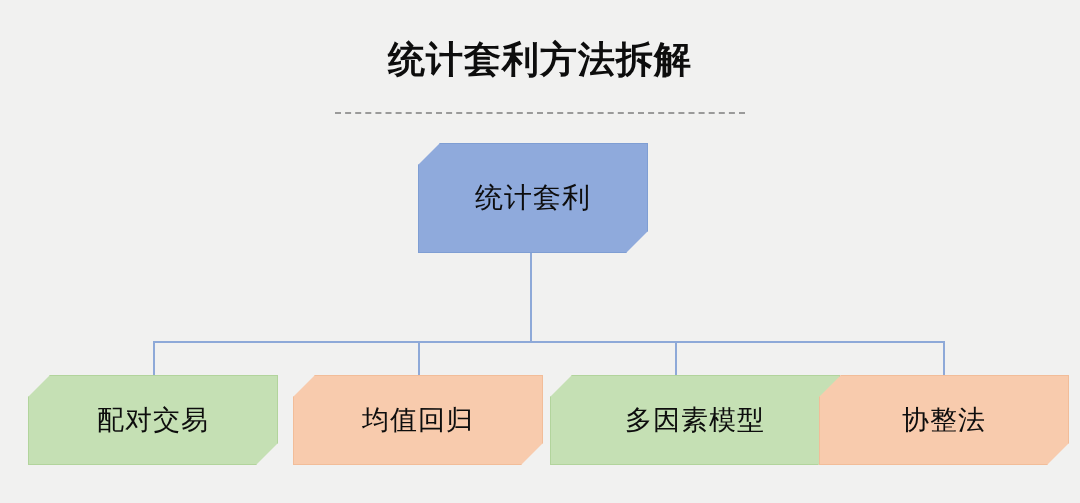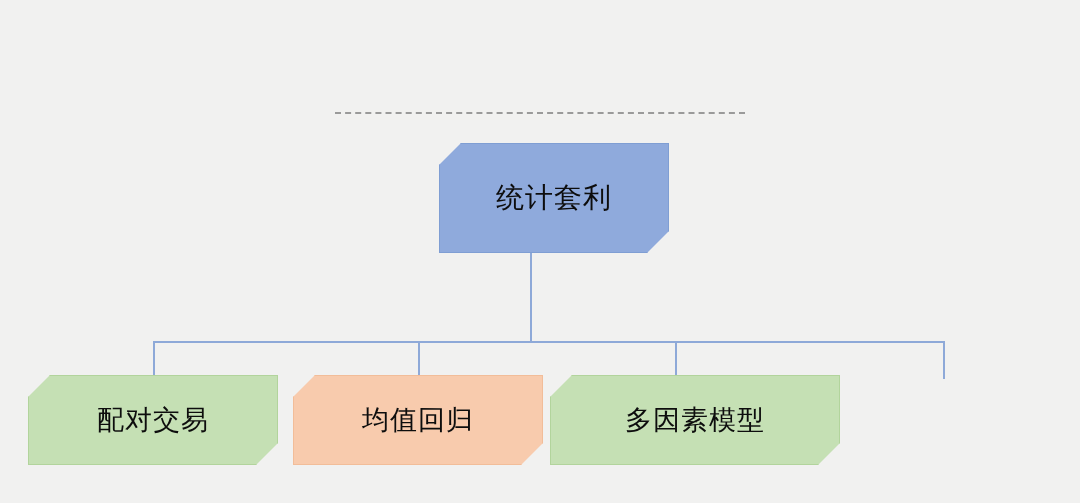--- a/index.html
+++ b/index.html
@@ -78,40 +78,40 @@
     font-size: 27px;
     color: #0d0d0d;
     line-height: 1;
     letter-spacing: 1px;
     white-space: nowrap;
   }
 
   .node-root {
     background: #8faadc;
     border: 1px solid #7f9ed3;
-    margin-left: 21px;
   }
   .node-root .node-label {
     font-size: 28px;
   }
 
   .node-green {
     background: #c5e0b4;
     border: 1px solid #b2d49c;
   }
   .node-peach {
     background: #f8cbad;
     border: 1px solid #f2bd99;
   }
 </style>
 </head>
 <body>
 
 <div id="canvas">
 
+  <div class="title">统计套利方法拆解</div>
 
   <div class="title-rule"></div>
 
   <div class="conn conn-v" style="left:530px; top:253px; width:2px; height:89px;"></div>
 
   <div class="conn conn-h" style="left:153px; top:341px; width:792px; height:2px;"></div>
 
   <div class="conn conn-v" style="left:153px; top:341px; width:2px; height:38px;"></div>
   <div class="conn conn-v" style="left:418px; top:341px; width:2px; height:38px;"></div>
   <div class="conn conn-v" style="left:675px; top:341px; width:2px; height:38px;"></div>
@@ -126,14 +126,17 @@
   </div>
 
   <div class="node node-green" style="left:28px; top:375px; width:250px; height:90px;">
     <span class="node-label">配对交易</span>
   </div>
 
   <div class="node node-green" style="left:550px; top:375px; width:290px; height:90px;">
     <span class="node-label">多因素模型</span>
   </div>
 
+  <div class="node node-peach" style="left:819px; top:375px; width:250px; height:90px;">
+    <span class="node-label">协整法</span>
+  </div>
 
 </div>
 
 </body></html>

